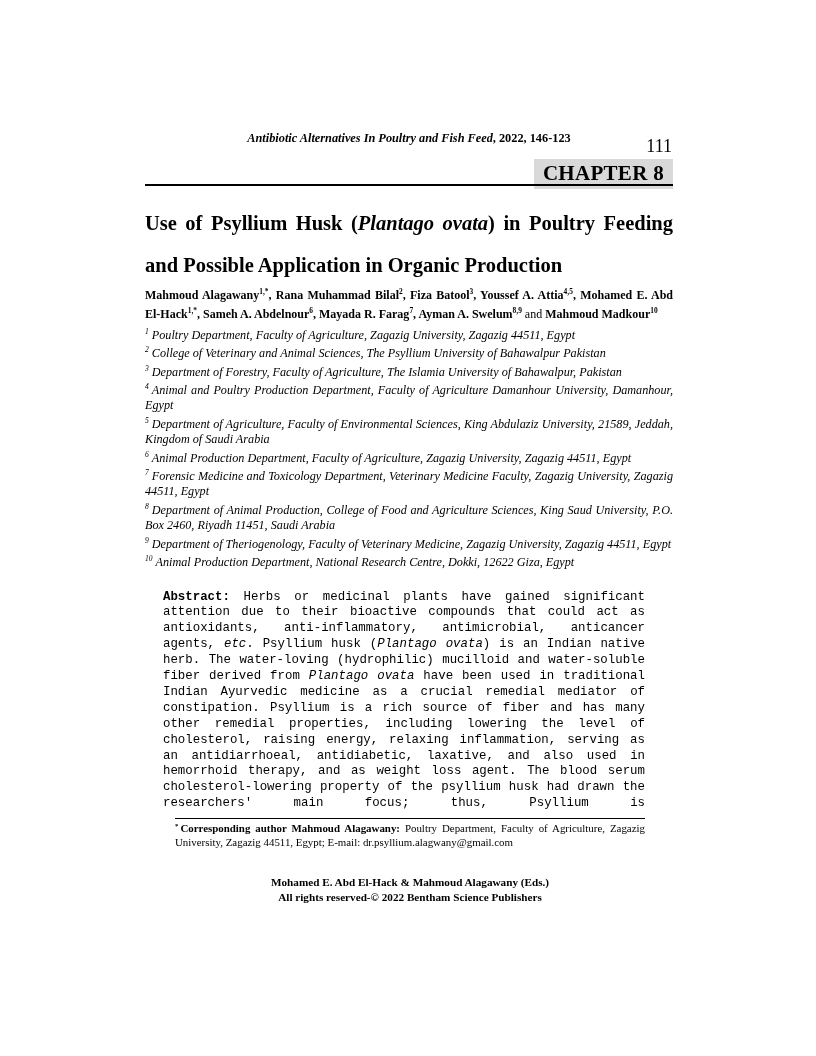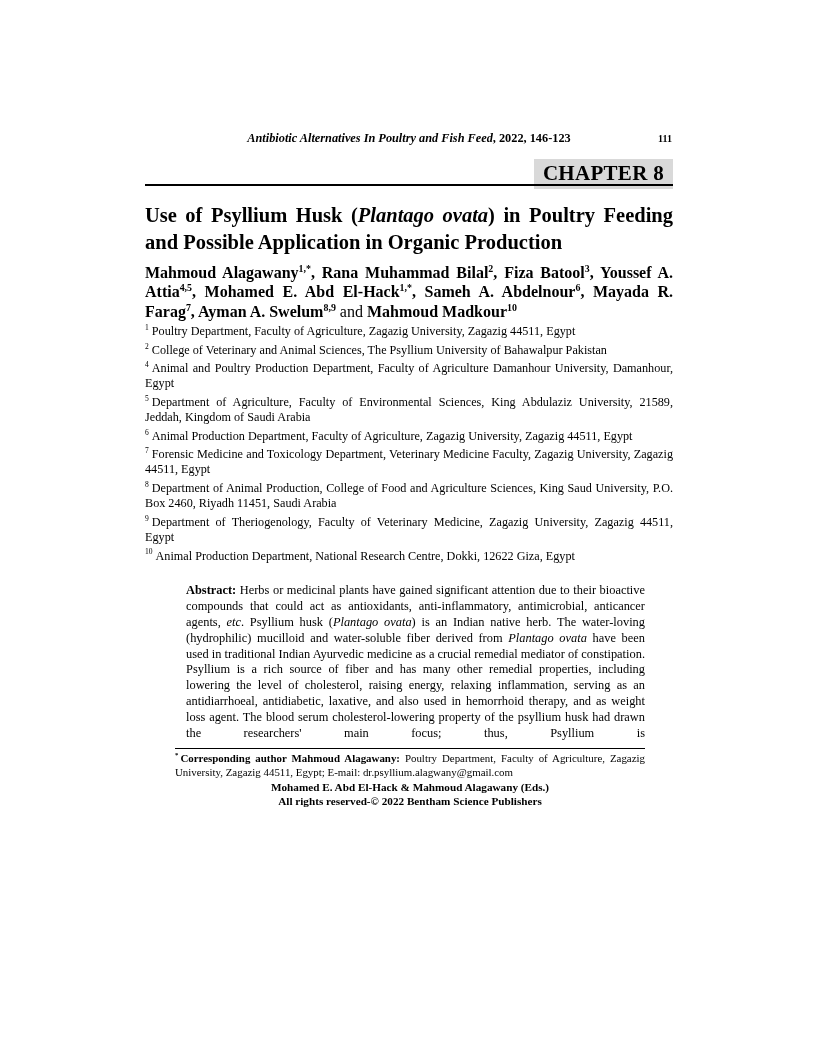--- a/index.html
+++ b/index.html
@@ -12,73 +12,73 @@
     overflow: hidden;
   }
   .page { position: absolute; inset: 0; background: #fff; }
   .content { position: absolute; left: 145px; top: 131px; width: 528px; }
 
   .b { font-weight: bold; }
   .i { font-style: italic; }
   sup { font-size: 0.62em; line-height: 0; vertical-align: super; }
 
   .runhead { position: relative; text-align: center; font-size: 12.3px; line-height: 15px; }
-  .pagenum { position: absolute; right: 1px; top: 0; font-weight: bold; font-size: 10px; }
+  .pagenum { position: absolute; right: 1px; top: 8px; font-weight: normal; font-size: 18px; }
 
   .chapter-row { position: relative; margin-top: 9px; height: 34px; text-align: center; }
   .chapter-badge {
     position: absolute; right: 0; bottom: 0;
     background: #d9d9d9;
     font-weight: bold; font-size: 21px; line-height: 1.25;
     padding: 1px 9px 3px 9px;
     letter-spacing: 0.3px;
   }
   .chapter-row::after {
     content: ""; position: absolute; left: 0; right: 0; bottom: 3px;
     border-bottom: 2.5px solid #000;
   }
 
   .title {
     margin-top: 13px;
-    font-size: 20.5px; font-weight: bold; line-height: 27px;
+    font-size: 20.5px; font-weight: bold; line-height: 42px;
     text-align: justify;
   }
 
   .authors {
-    margin-top: 7px;
-    font-size: 16px; line-height: 19.4px;
+    font-size: 12px; line-height: 19.4px;
     text-align: justify;
   }
 
   .affiliations { margin-top: 3px; }
   .affil {
-    font-size: 12.2px; line-height: 15.4px;
+    font-size: 12.2px; font-style: italic; line-height: 15.4px;
     text-align: justify;
     margin: 3px 0;
   }
   .affil sup { margin-right: 3px; }
 
   .abstract {
-    margin: 19px 28px 0 41px;
+    margin: 19px 28px 0 18px;
     font-size: 12.4px; line-height: 15.9px;
     text-align: justify;
     text-align-last: justify;
+    font-family: Liberation Mono, monospace;
   }
 
   .footnote {
     margin: 6px 28px 0 30px;
     border-top: 1.5px solid #000;
     padding-top: 3px;
     font-size: 10.9px; line-height: 13.8px;
     text-align: justify;
   }
   .footnote sup { margin-right: 2px; }
 
   .colophon {
-    margin: 0 28px 0 30px;
+    margin: 25px 28px 0 30px;
     text-align: center;
     font-weight: bold;
     font-size: 11.2px; line-height: 14.8px;
   }
 </style>
 </head>
 <body>
 
 <div class="page">
   <div class="content">
@@ -92,20 +92,21 @@
       <span class="chapter-badge">CHAPTER 8</span>
     </div>
 
     <h1 class="title"><span>Use of Psyllium Husk (</span><span class="i">Plantago ovata</span><span>) in Poultry Feeding and Possible Application in Organic Production</span></h1>
 
     <p class="authors"><span class="b">Mahmoud Alagawany</span><sup class="b">1,*</sup><span class="b">, </span><span class="b">Rana Muhammad Bilal</span><sup class="b">2</sup><span class="b">, </span><span class="b">Fiza Batool</span><sup class="b">3</sup><span class="b">, </span><span class="b">Youssef A. Attia</span><sup class="b">4,5</sup><span class="b">, </span><span class="b">Mohamed E. Abd El-Hack</span><sup class="b">1,*</sup><span class="b">, </span><span class="b">Sameh A. Abdelnour</span><sup class="b">6</sup><span class="b">, </span><span class="b">Mayada R. Farag</span><sup class="b">7</sup><span class="b">, </span><span class="b">Ayman A. Swelum</span><sup class="b">8,9</sup><span> and </span><span class="b">Mahmoud Madkour</span><sup class="b">10</sup></p>
 
     <section class="affiliations">
       <p class="affil"><sup>1</sup><span>Poultry Department, Faculty of Agriculture, Zagazig University, Zagazig 44511, Egypt</span></p>
       <p class="affil"><sup>2</sup><span>College of Veterinary and Animal Sciences, The Psyllium University of Bahawalpur Pakistan</span></p>
+      <p class="affil"><sup>3</sup><span>Department of Forestry, Faculty of Agriculture, The Islamia University of Bahawalpur, Pakistan</span></p>
       <p class="affil"><sup>4</sup><span>Animal and Poultry Production Department, Faculty of Agriculture Damanhour University, Damanhour, Egypt</span></p>
       <p class="affil"><sup>5</sup><span>Department of Agriculture, Faculty of Environmental Sciences, King Abdulaziz University, 21589, Jeddah, Kingdom of Saudi Arabia</span></p>
       <p class="affil"><sup>6</sup><span>Animal Production Department, Faculty of Agriculture, Zagazig University, Zagazig 44511, Egypt</span></p>
       <p class="affil"><sup>7</sup><span>Forensic Medicine and Toxicology Department, Veterinary Medicine Faculty, Zagazig University, Zagazig 44511, Egypt</span></p>
       <p class="affil"><sup>8</sup><span>Department of Animal Production, College of Food and Agriculture Sciences, King Saud University, P.O. Box 2460, Riyadh 11451, Saudi Arabia</span></p>
       <p class="affil"><sup>9</sup><span>Department of Theriogenology, Faculty of Veterinary Medicine, Zagazig University, Zagazig 44511, Egypt</span></p>
       <p class="affil"><sup>10</sup><span>Animal Production Department, National Research Centre, Dokki, 12622 Giza, Egypt</span></p>
     </section>
 
     <p class="abstract"><span class="b">Abstract: </span><span>Herbs or medicinal plants have gained significant attention due to their bioactive compounds that could act as antioxidants, anti-inflammatory, antimicrobial, anticancer agents, </span><span class="i">etc</span><span>. Psyllium husk (</span><span class="i">Plantago ovata</span><span>) is an Indian native herb. The water-loving (hydrophilic) mucilloid and water-soluble fiber derived from </span><span class="i">Plantago ovata</span><span> have been used in traditional Indian Ayurvedic medicine as a crucial remedial mediator of constipation. Psyllium is a rich source of fiber and has many other remedial properties, including lowering the level of cholesterol, raising energy, relaxing inflammation, serving as an antidiarrhoeal, antidiabetic, laxative, and also used in hemorrhoid therapy, and as weight loss agent. The blood serum cholesterol-lowering property of the psyllium husk had drawn the researchers' main focus; thus, Psyllium is</span></p>

